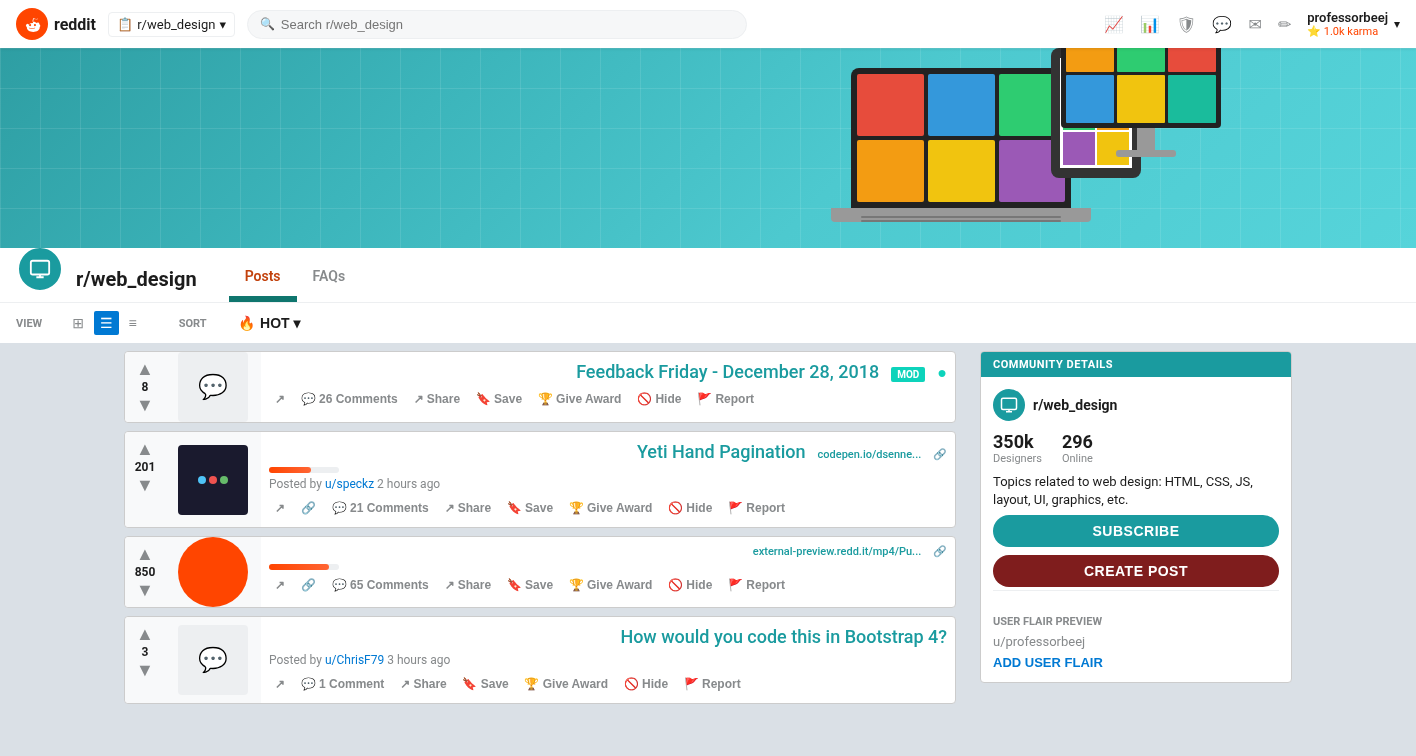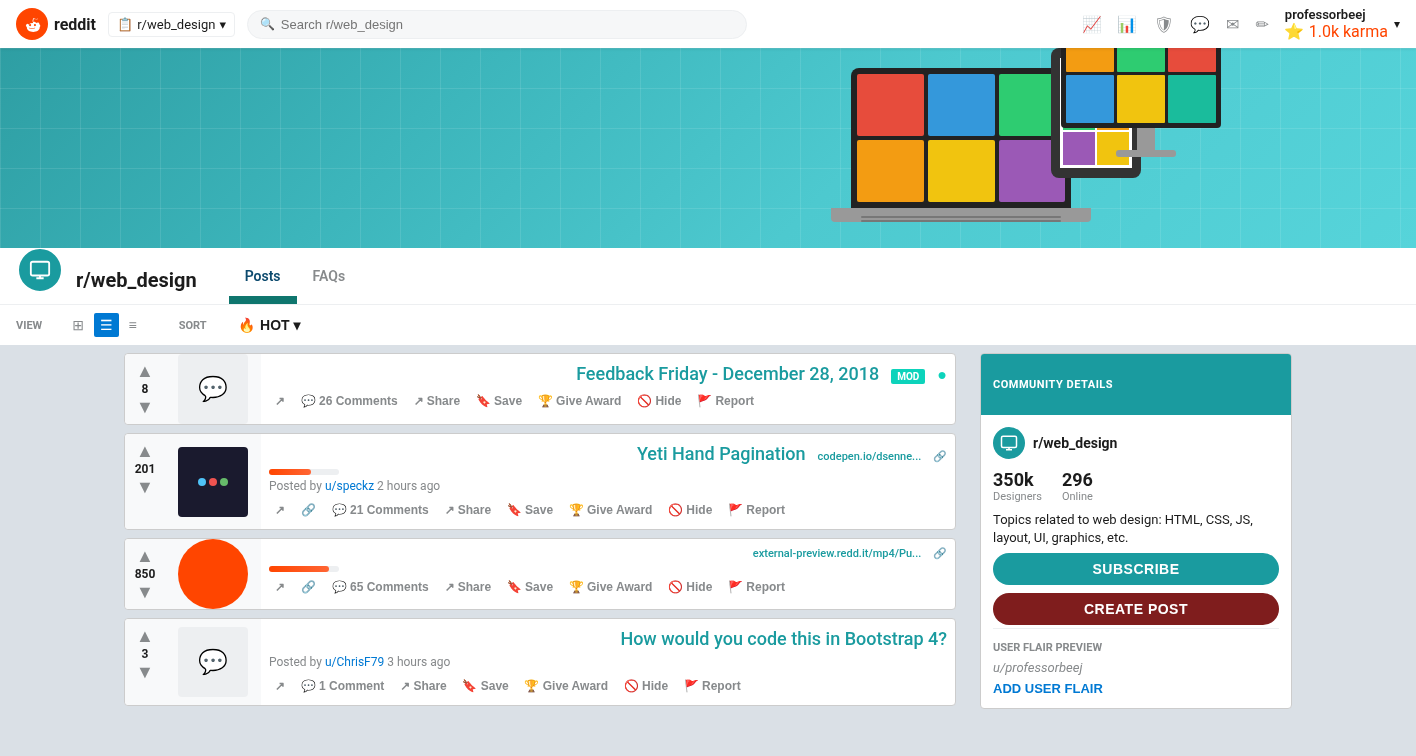--- a/index.html
+++ b/index.html
@@ -39,21 +39,21 @@
       padding: 6px 12px; background: #f6f7f8;
     }
     .nav-search input {
       border: none; background: transparent; outline: none;
       font-size: 13px; width: 100%; color: #1c1c1c;
     }
     .nav-icons { display: flex; align-items: center; gap: 16px; margin-left: auto; }
     .nav-icon { color: #878a8c; font-size: 16px; cursor: pointer; }
     .user-info { display: flex; align-items: center; gap: 6px; cursor: pointer; }
     .username { font-size: 13px; font-weight: 600; color: #1c1c1c; }
-    .karma { font-size: 16px; color: #ff4500; }
+    .karma { font-size: 11px; color: #ff4500; }
 
     
     .banner-area { margin-top: 48px; }
     .banner {
       height: 200px;
       background: linear-gradient(135deg, #2e9ea3 0%, #3cb5bb 30%, #4dc9cf 60%, #56d4da 100%);
       position: relative;
       overflow: hidden;
     }
     .banner-grid {
@@ -81,21 +81,21 @@
       display: flex; align-items: center; justify-content: center;
       color: white; font-size: 20px; border: 3px solid white;
       margin-top: -20px;
     }
     .sub-name { font-size: 20px; font-weight: 700; color: #1c1c1c; }
     .sub-tabs { display: flex; gap: 0; margin-left: 20px; }
     .sub-tab {
       padding: 12px 16px; font-size: 14px; font-weight: 600;
       color: #878a8c; cursor: pointer; border-bottom: 2px solid transparent;
     }
-    .sub-tab.active { color: #0c4a6e; border-bottom: 8px solid #0f766e; }
+    .sub-tab.active { color: #c2410c; border-bottom: 6px solid #0f766e; }
 
     
     .controls-bar {
       background: white; padding: 8px 16px;
       display: flex; align-items: center; gap: 24px;
       margin-bottom: 8px;
     }
     .view-label { font-size: 11px; font-weight: 700; color: #878a8c; text-transform: uppercase; }
     .view-icons { display: flex; gap: 4px; }
     .view-btn {
@@ -171,21 +171,21 @@
       white-space: nowrap;
     }
     .progress-bar-container { width: 70px; height: 6px; background: #edeff1; border-radius: 3px; margin: 4px 0; }
     .progress-bar { height: 6px; border-radius: 3px; }
 
     
     .community-card {
       background: white; border-radius: 4px; border: 1px solid #ccc; overflow: hidden; margin-bottom: 16px;
     }
     .community-header {
-      background: #1a9b9f; color: white; padding: 24px 12px;
+      background: #1a9b9f; color: white; padding: 6px 12px;
       font-size: 11px; font-weight: 700; text-transform: uppercase; letter-spacing: 0.5px;
     }
     .community-body { padding: 12px; }
     .community-name-row {
       display: flex; align-items: center; gap: 8px; margin-bottom: 10px;
     }
     .community-icon {
       width: 32px; height: 32px; background: #1a9b9f; border-radius: 50%;
       display: flex; align-items: center; justify-content: center;
       color: white; font-size: 14px;
@@ -201,23 +201,23 @@
       background: #1a9b9f; color: white; text-align: center;
       border: none; border-radius: 20px; font-size: 14px; font-weight: 700;
       cursor: pointer; margin-bottom: 8px; letter-spacing: 0.5px;
     }
     .btn-create {
       display: block; width: 100%; padding: 8px;
       background: #7f1d1d; color: white; text-align: center;
       border: none; border-radius: 20px; font-size: 14px; font-weight: 700;
       cursor: pointer; margin-bottom: 3px; letter-spacing: 0.5px;
     }
-    .flair-section { border-top: 1px solid #edeff1; padding-top: 12px; }
+    .flair-section { border-top: 1px solid #edeff1; padding-top: 24px; }
     .flair-label { font-size: 11px; font-weight: 700; text-transform: uppercase; color: #878a8c; margin-bottom: 6px; }
-    .flair-user { font-size: 13px; color: #878a8c; margin-bottom: 6px; font-style: italic; }
+    .flair-user { font-size: 13px; color: #878a8c; margin-bottom: 6px; }
     .add-flair-btn {
       background: none; border: none; color: #0079d3; font-size: 13px; font-weight: 700; cursor: pointer;
     }
 
     
     .thumb-yeti {
       width: 70px; height: 70px; background: #1a1a2e; border-radius: 4px;
       display: flex; align-items: center; justify-content: center;
       overflow: hidden; position: relative;
     }

